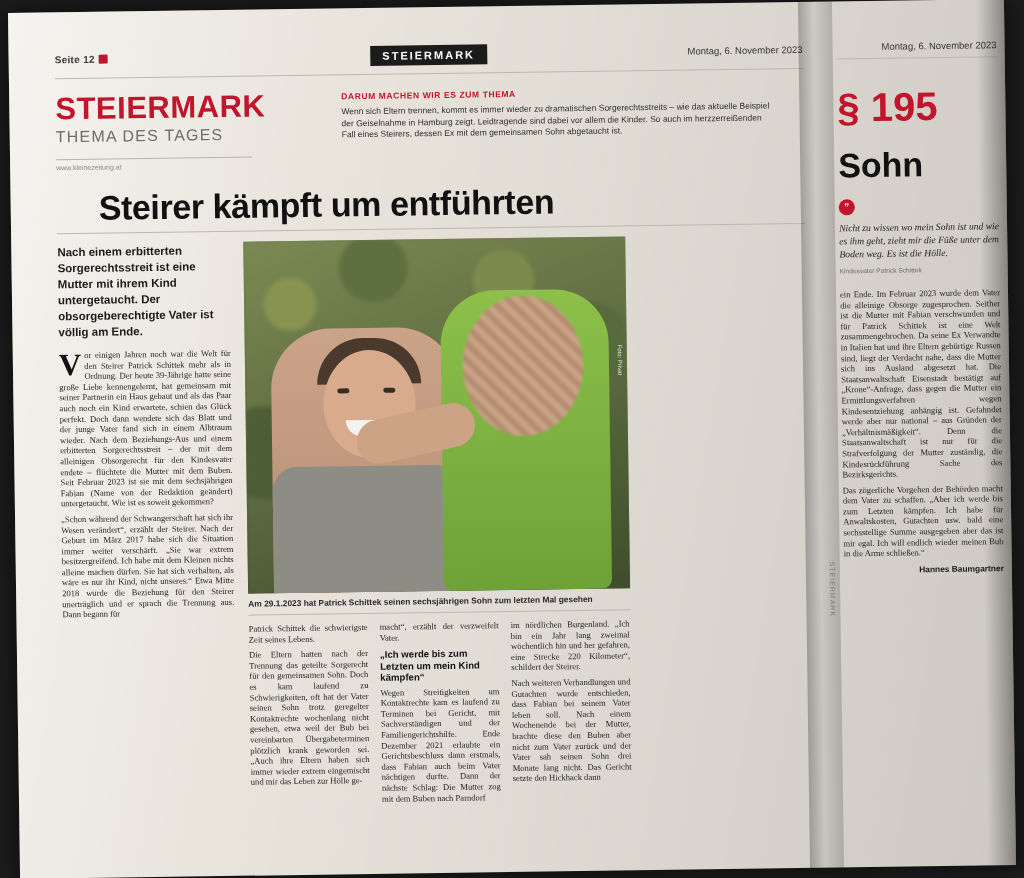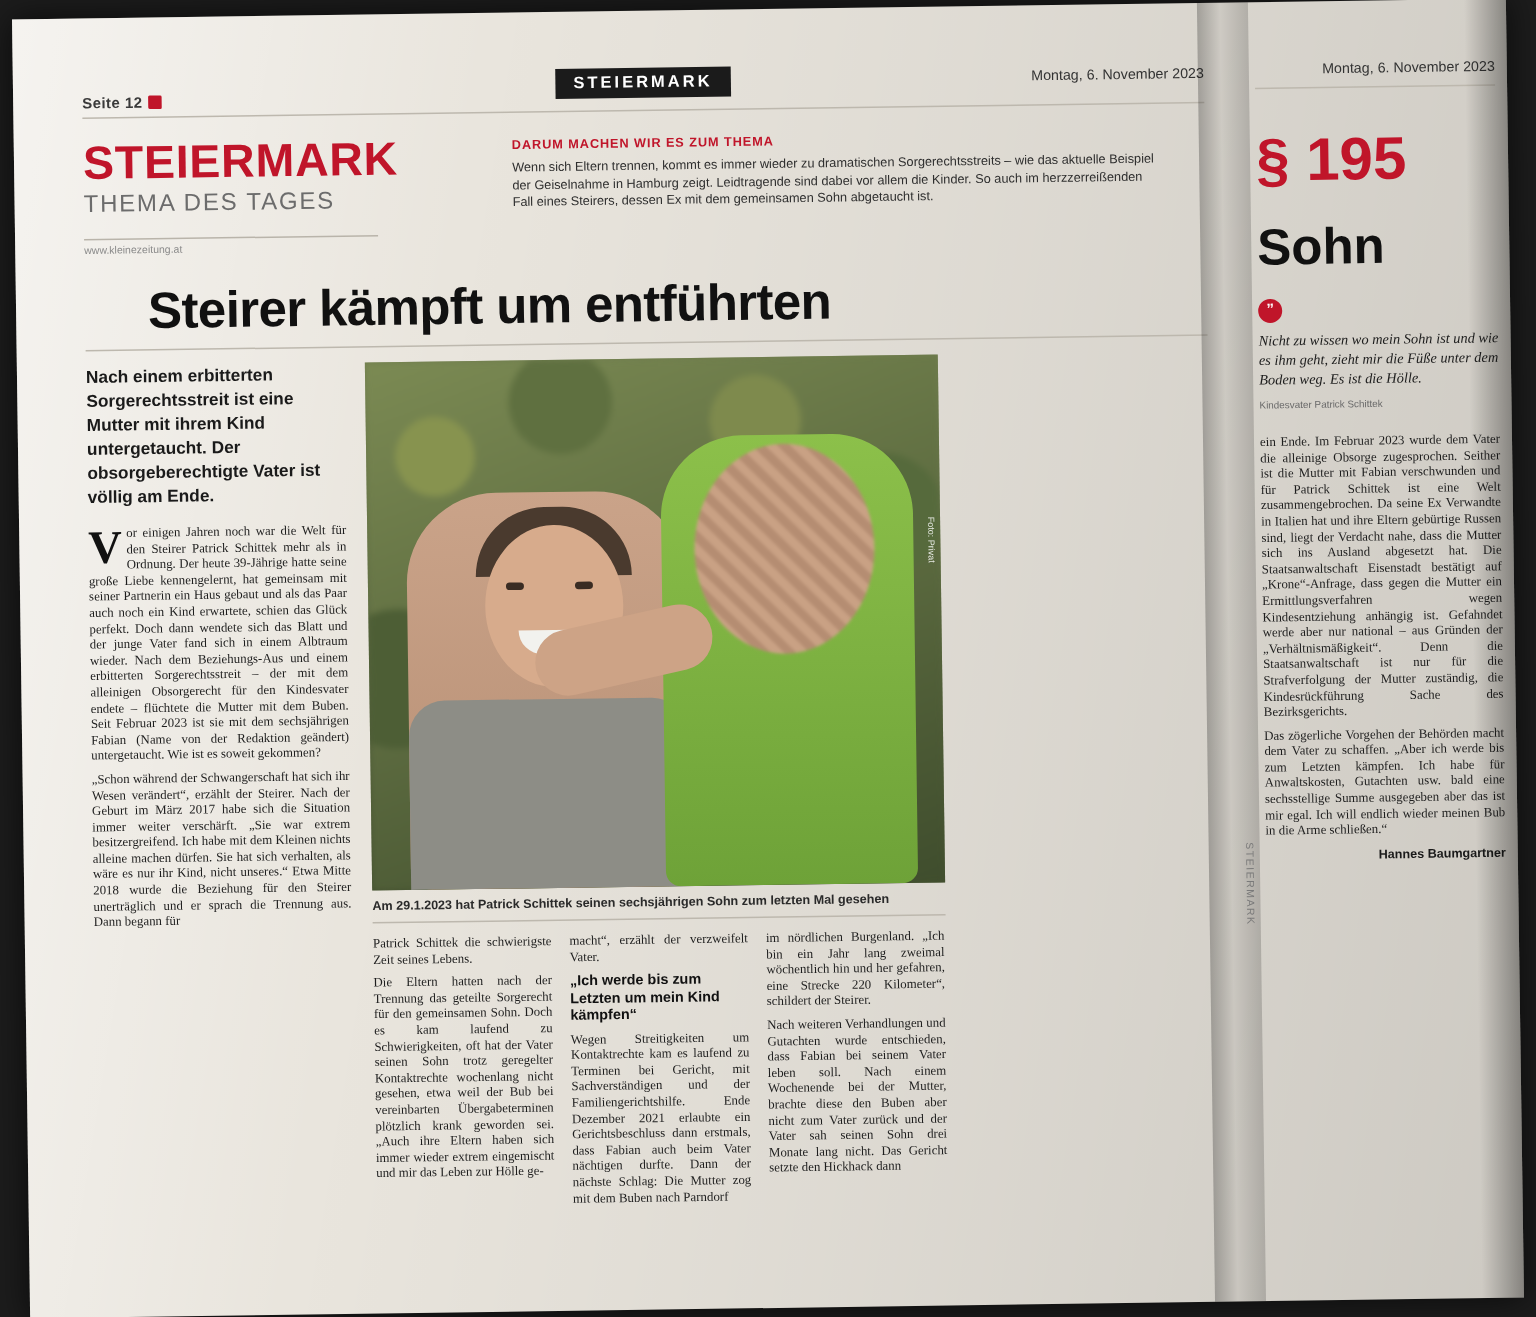--- a/index.html
+++ b/index.html
@@ -30,21 +30,21 @@
   
   .fold{
     position:absolute;left:790px;top:0;width:34px;height:866px;
     background:linear-gradient(90deg,rgba(0,0,0,.26),rgba(0,0,0,.05) 45%,rgba(0,0,0,.18));
   }
   .leftpage{position:absolute;left:46px;top:40px;width:748px;height:800px;}
   .rightpage{position:absolute;left:828px;top:40px;width:160px;height:800px;}
 
   
   .topbar{position:relative;height:26px;border-bottom:1px solid #bdb8ae;}
-  .pagenum{position:absolute;left:0;top:12px;font:700 10px/12px "Liberation Sans",sans-serif;color:#3a3a3a;letter-spacing:.3px;text-align:right;}
+  .pagenum{position:absolute;left:0;top:2px;font:700 10px/12px "Liberation Sans",sans-serif;color:#3a3a3a;letter-spacing:.3px;text-align:right;}
   .pagenum .mark{display:inline-block;width:9px;height:9px;background:#c0152a;margin-left:4px;vertical-align:-1px;border-radius:1px;}
   .centerflag{
     position:absolute;left:50%;transform:translateX(-50%);top:-2px;
     background:#1b1b1b;color:#fff;font:700 11px/16px "Liberation Sans",sans-serif;
     letter-spacing:2px;padding:2px 12px;
   }
   .topdate{position:absolute;right:0;top:2px;font:400 9.5px/12px "Liberation Sans",sans-serif;color:#333;}
 
   .masthead{position:relative;margin-top:14px;height:86px;}
   .mast-title{font:800 31px/32px "Liberation Sans",sans-serif;color:#c0152a;letter-spacing:.5px;}

